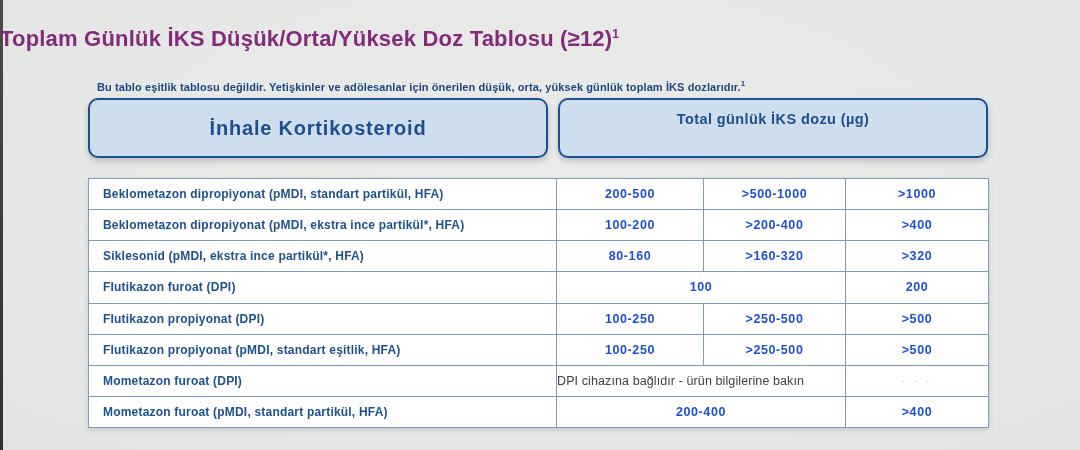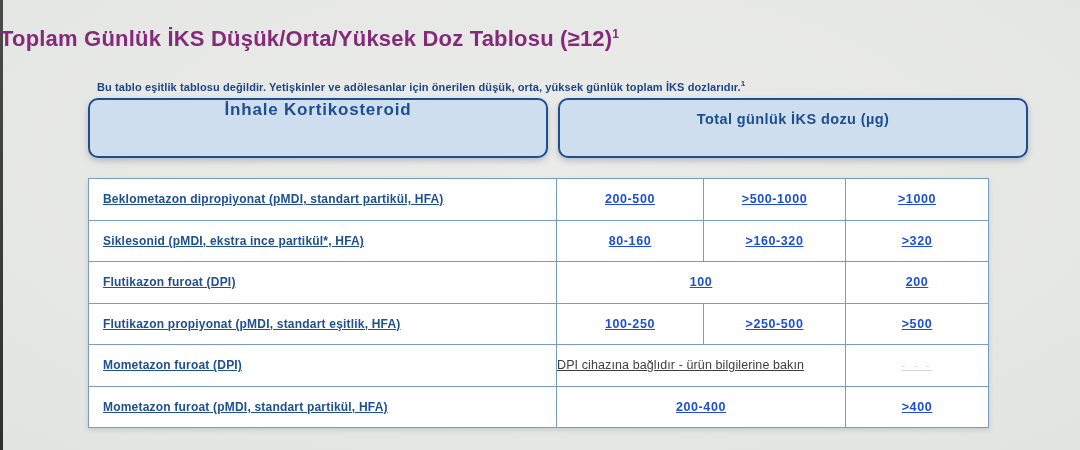--- a/index.html
+++ b/index.html
@@ -27,24 +27,24 @@
 
   .hdr-box {
     position: absolute; top: 98px; height: 60px;
     background: #cfdeee;
     border: 2px solid #1d4e8f;
     border-radius: 10px;
     box-shadow: 0 3px 6px rgba(60, 70, 90, 0.28);
   }
   .hdr-left {
     left: 88px; width: 460px;
-    display: flex; align-items: flex-start; justify-content: center;
-    color: #1d4e8f; font-size: 17px; font-weight: bold; letter-spacing: 0.8px;
+    display: flex; align-items: center; justify-content: center;
+    color: #1d4e8f; font-size: 20px; font-weight: bold; letter-spacing: 0.8px;
   }
-  .hdr-right { left: 558px; width: 470px; padding-top: 11px; }
+  .hdr-right { left: 558px; width: 430px; padding-top: 11px; }
   .dose-group-header {
     text-align: center; color: #1d4e8f; font-size: 14.5px; font-weight: bold;
     letter-spacing: 0.4px; margin-bottom: 7px;
   }
   .dose-subcols {
     display: grid; grid-template-columns: 145px 142px 139px;
   }
   .dose-subcols div {
     text-align: center; color: #3e5672; font-size: 12.5px; font-weight: 600;
     letter-spacing: 0.6px;
@@ -54,21 +54,20 @@
     position: absolute; left: 88px; top: 178px;
     width: 900px; height: 250px;
     border-collapse: collapse; table-layout: fixed;
     background: #ffffff;
     box-shadow: 0 2px 5px rgba(60, 70, 90, 0.18);
   }
   .dose-table td {
     border: 1px solid #7b9cc2;
     background: #ffffff;
     vertical-align: middle;
-    text-decoration: underline;
   }
   .dose-table td.drug {
     text-align: left; padding-left: 14px;
     color: #1e4f90; font-size: 12px; font-weight: bold; letter-spacing: 0.2px;
   }
   .dose-table td.val {
     text-align: center;
     color: #1d4ed8; font-size: 12.5px; font-weight: 600; letter-spacing: 0.6px;
   }
   .dose-table td.note {
@@ -104,29 +103,41 @@
       <col style="width:143px">
   </colgroup>
   <tbody>
     <tr>
       <td class="drug">Beklometazon dipropiyonat (pMDI, standart partikül, HFA)</td>
       <td class="val">200-500</td>
       <td class="val">&gt;500-1000</td>
       <td class="val">&gt;1000</td>
     </tr>
     <tr>
+      <td class="drug">Beklometazon dipropiyonat (pMDI, ekstra ince partikül*, HFA)</td>
+      <td class="val">100-200</td>
+      <td class="val">&gt;200-400</td>
+      <td class="val">&gt;400</td>
+    </tr>
+    <tr>
       <td class="drug">Siklesonid (pMDI, ekstra ince partikül*, HFA)</td>
       <td class="val">80-160</td>
       <td class="val">&gt;160-320</td>
       <td class="val">&gt;320</td>
     </tr>
     <tr>
       <td class="drug">Flutikazon furoat (DPI)</td>
       <td class="val" colspan="2">100</td>
       <td class="val">200</td>
+    </tr>
+    <tr>
+      <td class="drug">Flutikazon propiyonat (DPI)</td>
+      <td class="val">100-250</td>
+      <td class="val">&gt;250-500</td>
+      <td class="val">&gt;500</td>
     </tr>
     <tr>
       <td class="drug">Flutikazon propiyonat (pMDI, standart eşitlik, HFA)</td>
       <td class="val">100-250</td>
       <td class="val">&gt;250-500</td>
       <td class="val">&gt;500</td>
     </tr>
     <tr>
       <td class="drug">Mometazon furoat (DPI)</td>
       <td class="note" colspan="2">DPI cihazına bağlıdır - ürün bilgilerine bakın</td>

